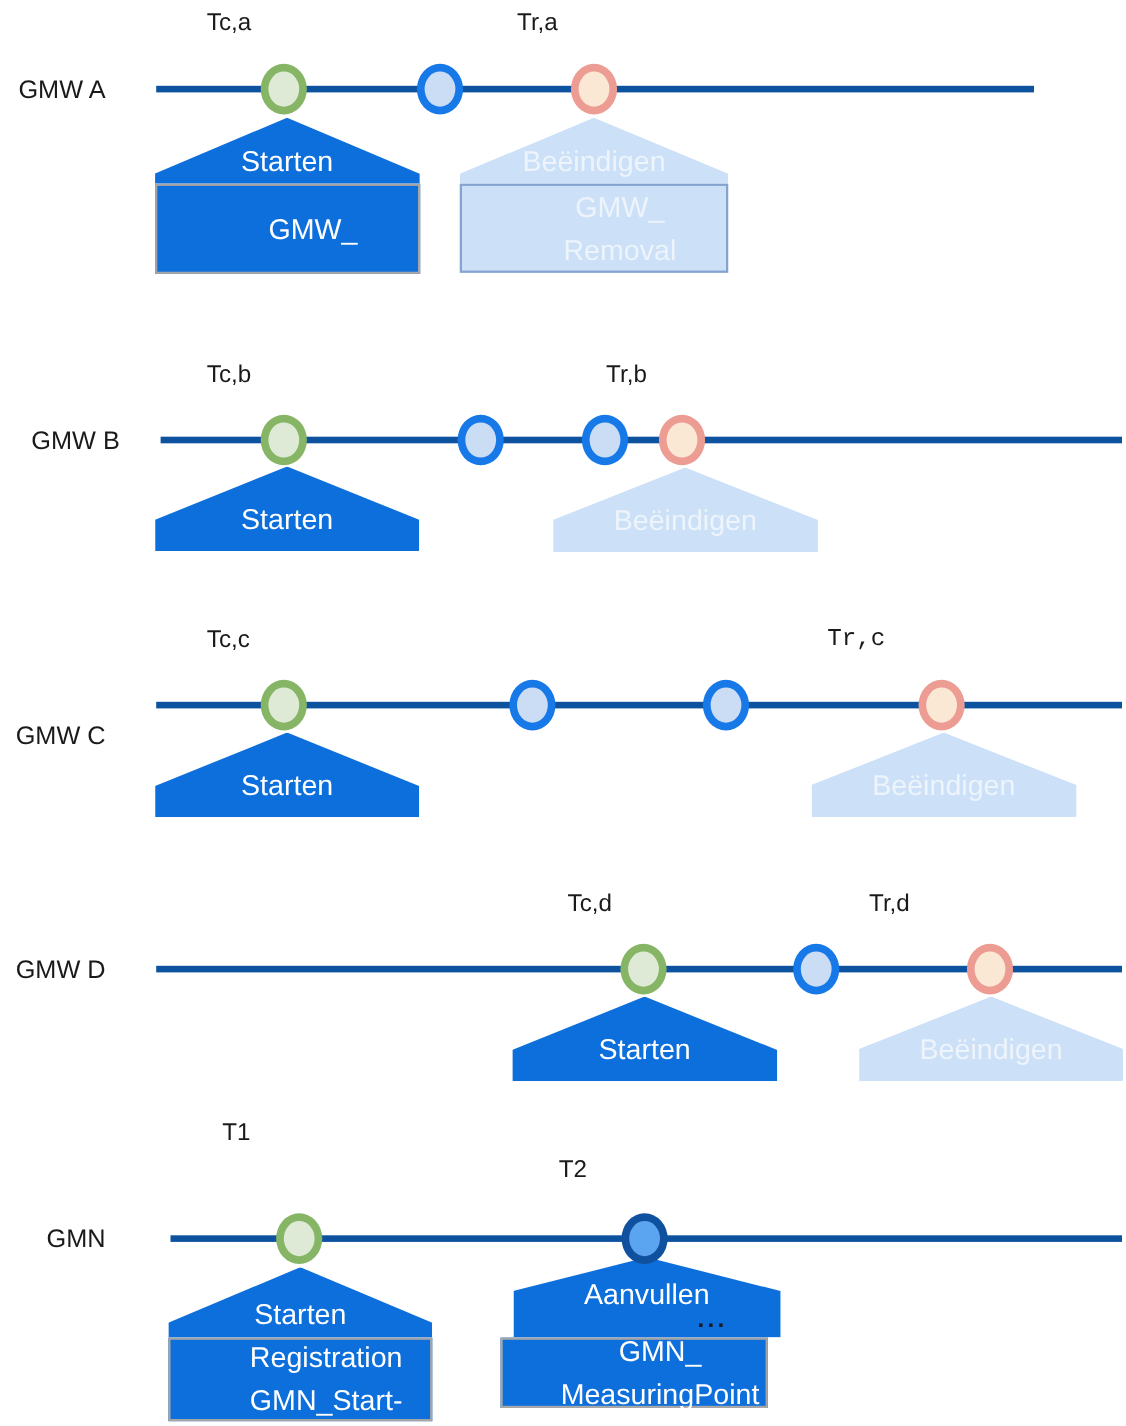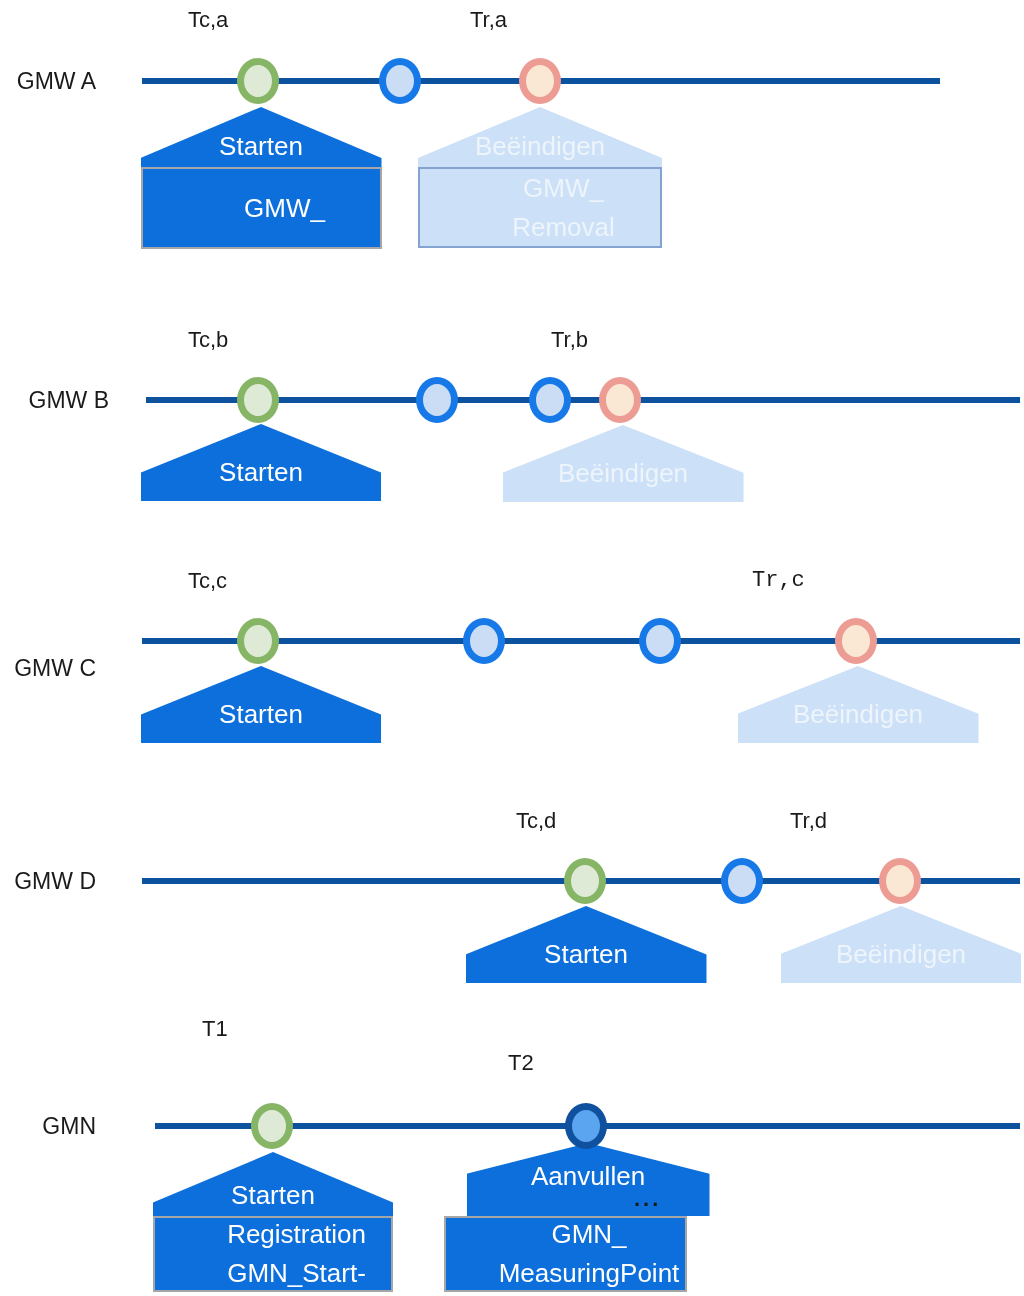--- a/index.html
+++ b/index.html
@@ -110,21 +110,21 @@
       <div class="pent-label" style="padding-bottom: 5px;">Starten</div>
     </div>
     <div class="callout-rect rect-dark" style="left: 153px; top: 1216px; width: 240px; height: 76px;">
       <div class="rect-line">Registration</div>
       <div class="rect-line">GMN_Start-</div>
     </div>
     <div class="pent pent-dark" style="left: 466.5px; top: 1143px; width: 243px; height: 73px; clip-path: polygon(50% 0%, 100% 42%, 100% 100%, 0% 100%, 0% 42%);">
       <div class="pent-label" style="padding-bottom: 24px;">Aanvullen</div>
       <div class="dots">...</div>
     </div>
-    <div class="callout-rect rect-dark" style="left: 444px; top: 1216px; width: 243px; height: 76px;">
+    <div class="callout-rect rect-dark" style="left: 455px; top: 1216px; width: 243px; height: 64px;">
       <div class="rect-line">GMN_</div>
       <div class="rect-line">MeasuringPoint</div>
     </div>
     <div class="event ev-construction" style="left: 251px; top: 1103px;"></div>
     <div class="event ev-gmn-point" style="left: 565px; top: 1103px;"></div>
     <div class="time-label" style="left: 202px; top: 1015px;">T1</div>
     <div class="time-label" style="left: 508px; top: 1049px;">T2</div>
     <div class="row-label" style="left: 4px; top: 1110px;">GMN</div>
   </div>
 

